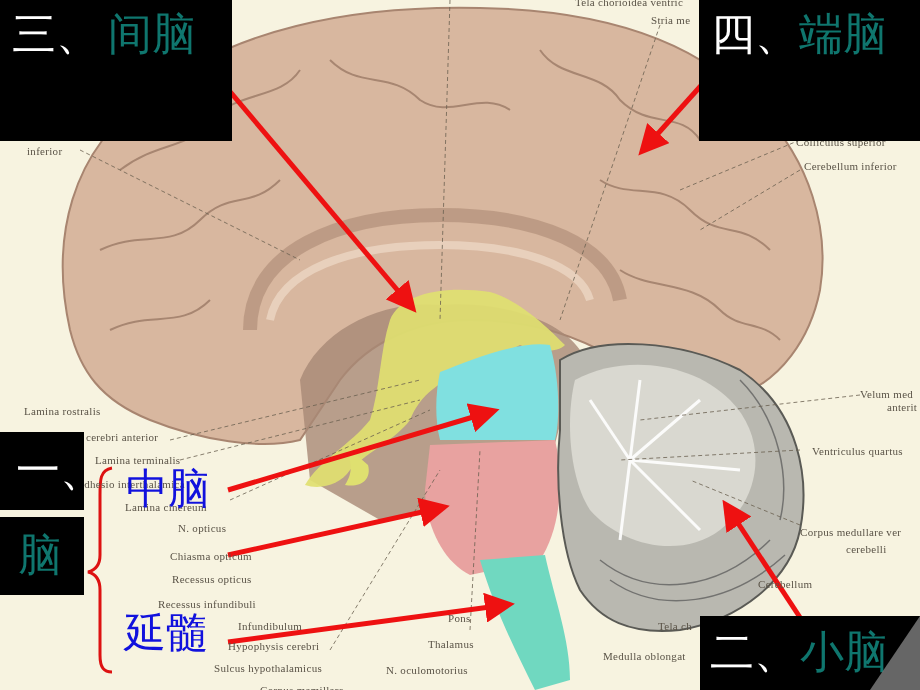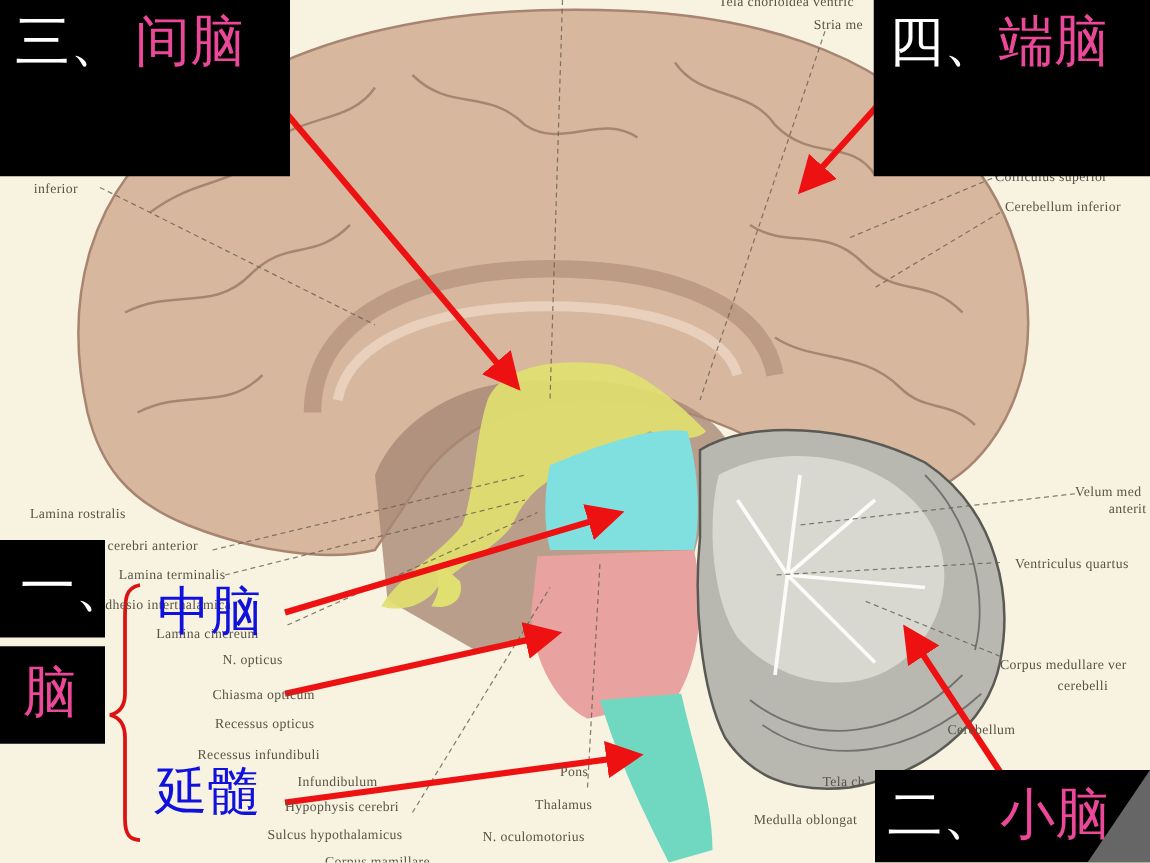--- a/index.html
+++ b/index.html
@@ -3,21 +3,21 @@
 <meta charset="utf-8">
 <style>
   html,body{margin:0;padding:0;}
   body{width:920px;height:690px;overflow:hidden;background:#f6f2df;position:relative;font-family:"DejaVu Sans",sans-serif;}
   .slide{position:absolute;left:0;top:0;width:920px;height:690px;background:#f7f3e0;overflow:hidden;}
   svg.art{position:absolute;left:0;top:0;}
   .latin{position:absolute;font-family:"Liberation Serif","DejaVu Serif",serif;font-size:11px;color:#5a5347;white-space:nowrap;letter-spacing:0.3px;}
   .box{position:absolute;background:#000;}
   .title{position:absolute;font-size:44px;line-height:1;white-space:nowrap;font-family:"DejaVu Sans",sans-serif;}
   .w{color:#ffffff;}
-  .y{color:#ec4899;}
+  .y{color:#0f766e;}
   .blue{position:absolute;color:#1111dd;font-size:42px;line-height:1;white-space:nowrap;font-family:"DejaVu Sans",sans-serif;}
 </style>
 </head>
 <body>
 
 <div class="slide">
 
   <svg class="art" width="920" height="690" viewBox="0 0 920 690">
     <defs>
       <marker id="ah" markerWidth="6" markerHeight="6" refX="4" refY="3" orient="auto">

